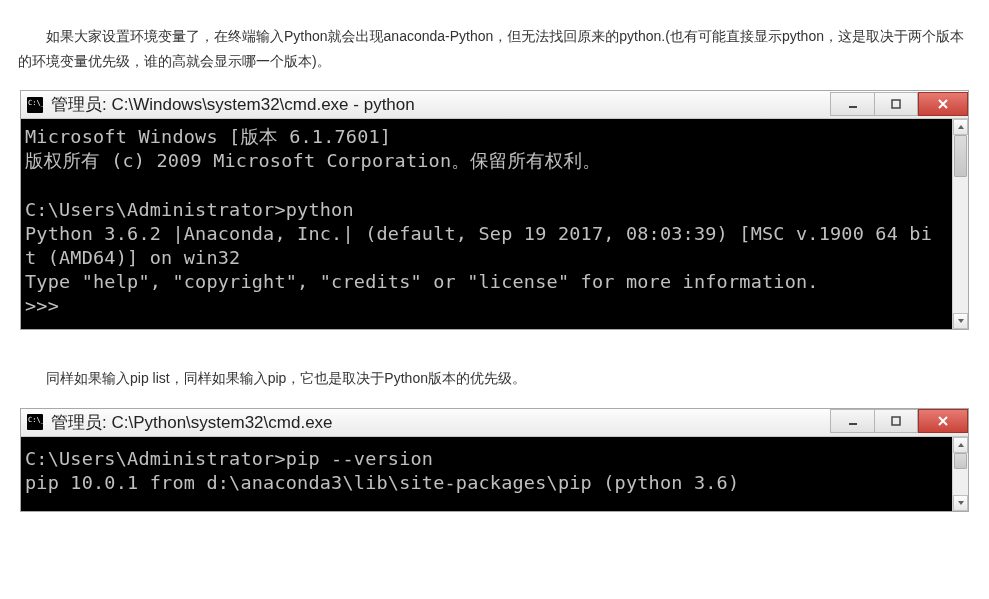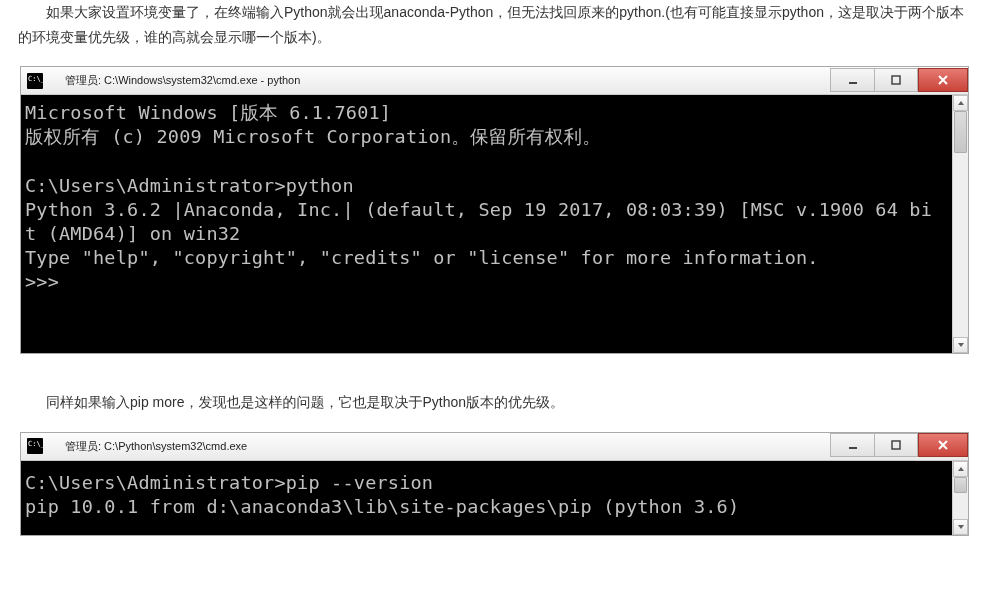--- a/index.html
+++ b/index.html
@@ -8,20 +8,21 @@
       font-size: 14px;
       color: #333;
       background: #fff;
       width: 989px;
       padding: 0 18px;
     }
     .para {
       line-height: 1.8;
       margin-bottom: 16px;
       color: #333;
+      margin-top: 24px;
     }
     .para.first { text-indent: 2em; }
     .para.mid { text-indent: 2em; margin-top: 36px; margin-bottom: 16px; }
     .term-wrap {
       margin-left: 2px;
       margin-right: 2px;
       border: 1px solid #a9a9a9;
       background: #fff;
       position: relative;
     }
@@ -42,22 +43,22 @@
     .titlebar .icon::after {
       content: "C:\\_";
       position: absolute;
       color: #fff;
       font-size: 7px;
       font-family: Consolas, monospace;
       left: 1px; top: 3px;
       line-height: 1;
     }
     .titlebar .title-text {
-      margin-left: 22px;
-      font-size: 11px;
+      margin-left: 8px;
+      font-size: 17px;
       color: #222;
       flex: 1;
       white-space: nowrap;
       overflow: hidden;
     }
     .winbtns {
       display: flex;
       margin-right: 0;
     }
     .winbtn {
@@ -86,21 +87,21 @@
       background: #000;
       color: #c0c0c0;
       font-family: "NSimSun", "SimSun", Consolas, monospace;
       font-size: 18.5px;
       line-height: 1.3;
       padding: 6px 4px 10px 4px;
       white-space: pre;
       overflow: hidden;
       letter-spacing: 0.2px;
     }
-    .term1 .term-content { height: 258px; }
+    .term1 .term-content { height: 210px; }
     .term2 .term-content { height: 74px; padding-top: 10px; }
     .scrollbar {
       width: 16px;
       background: #efefef;
       border-left: 1px solid #d0d0d0;
       display: flex;
       flex-direction: column;
     }
     .sb-btn {
       height: 16px;
@@ -165,21 +166,21 @@
       </div>
       <div class="sb-btn">
         <svg width="8" height="6">
             <path d="M4 5 L7 1 L1 1 Z" fill="#606060"></path>
           </svg>
       </div>
     </div>
   </div>
 </div>
 
-<p class="para mid">同样如果输入pip more，发现也是这样的问题，它也是取决于Python版本的优先级。</p>
+<p class="para mid">同样如果输入pip list，同样如果输入pip，它也是取决于Python版本的优先级。</p>
 
 <div class="term-wrap term2">
   <div class="titlebar">
     <span class="icon"></span>
     <span class="title-text">管理员: C:\Python\system32\cmd.exe</span>
     <div class="winbtns">
       <div class="winbtn min">
         <svg width="10" height="10">
             <rect x="1" y="7" width="8" height="2" fill="#444"></rect>
           </svg>

